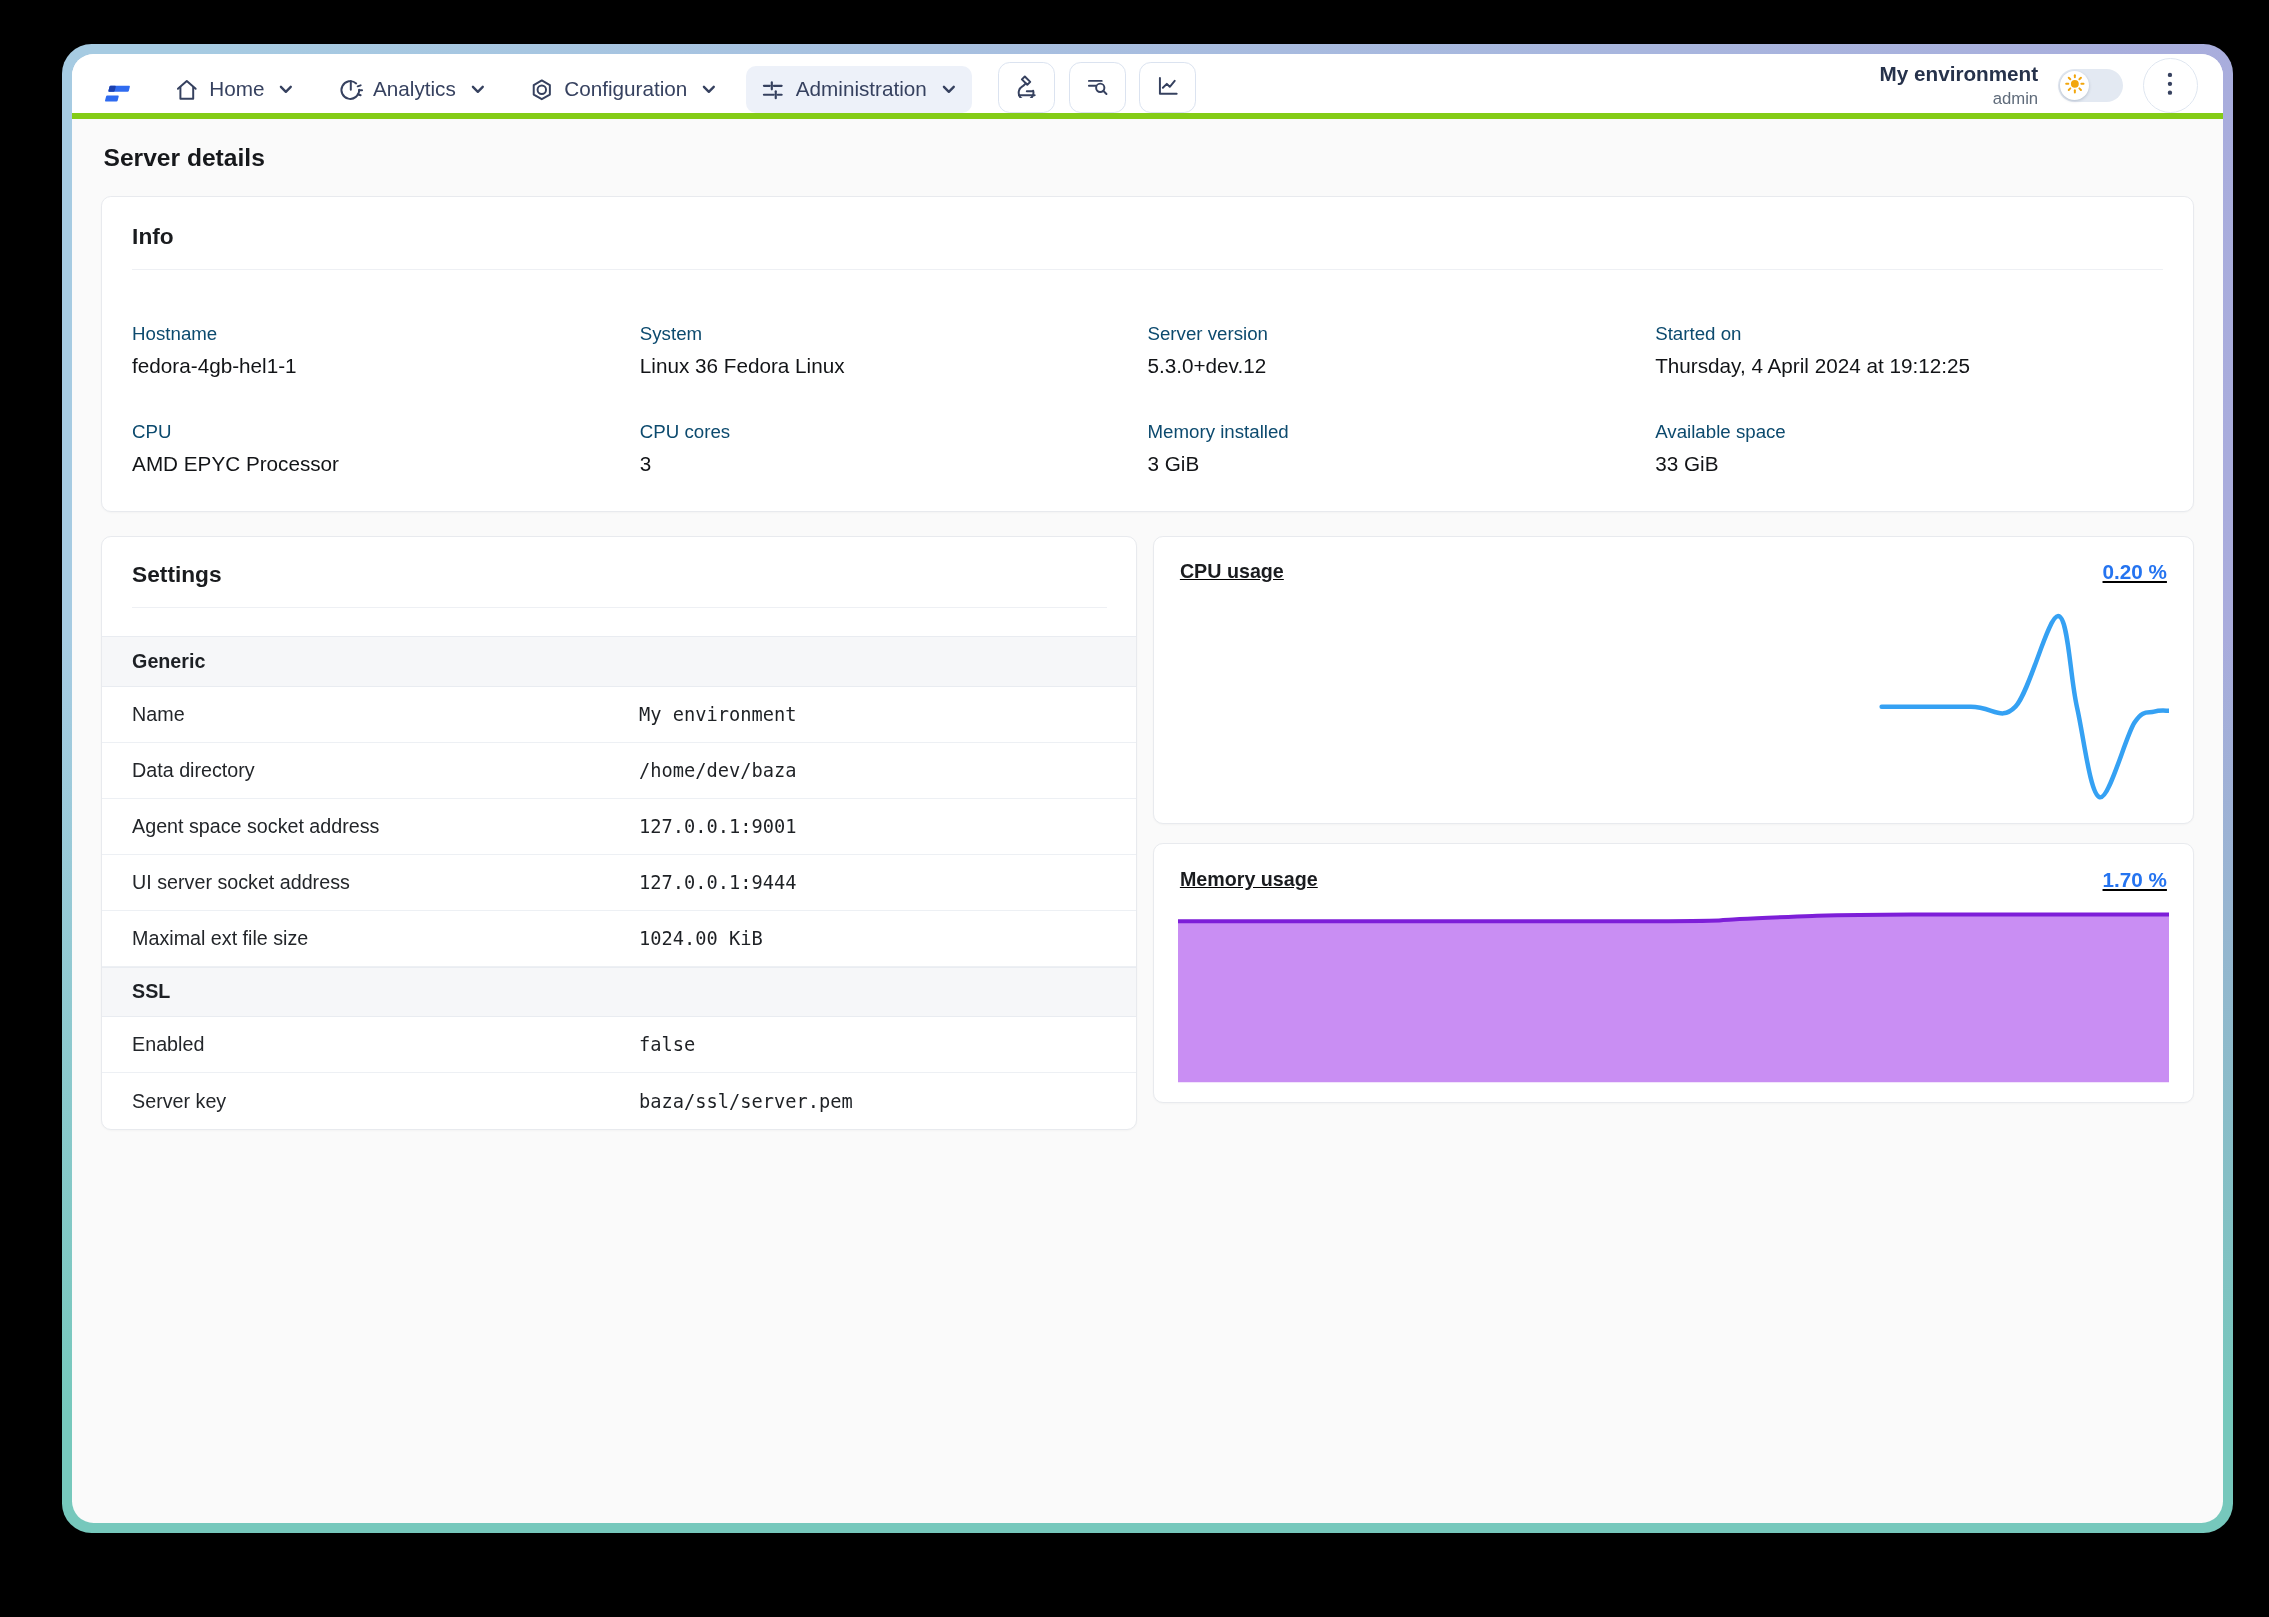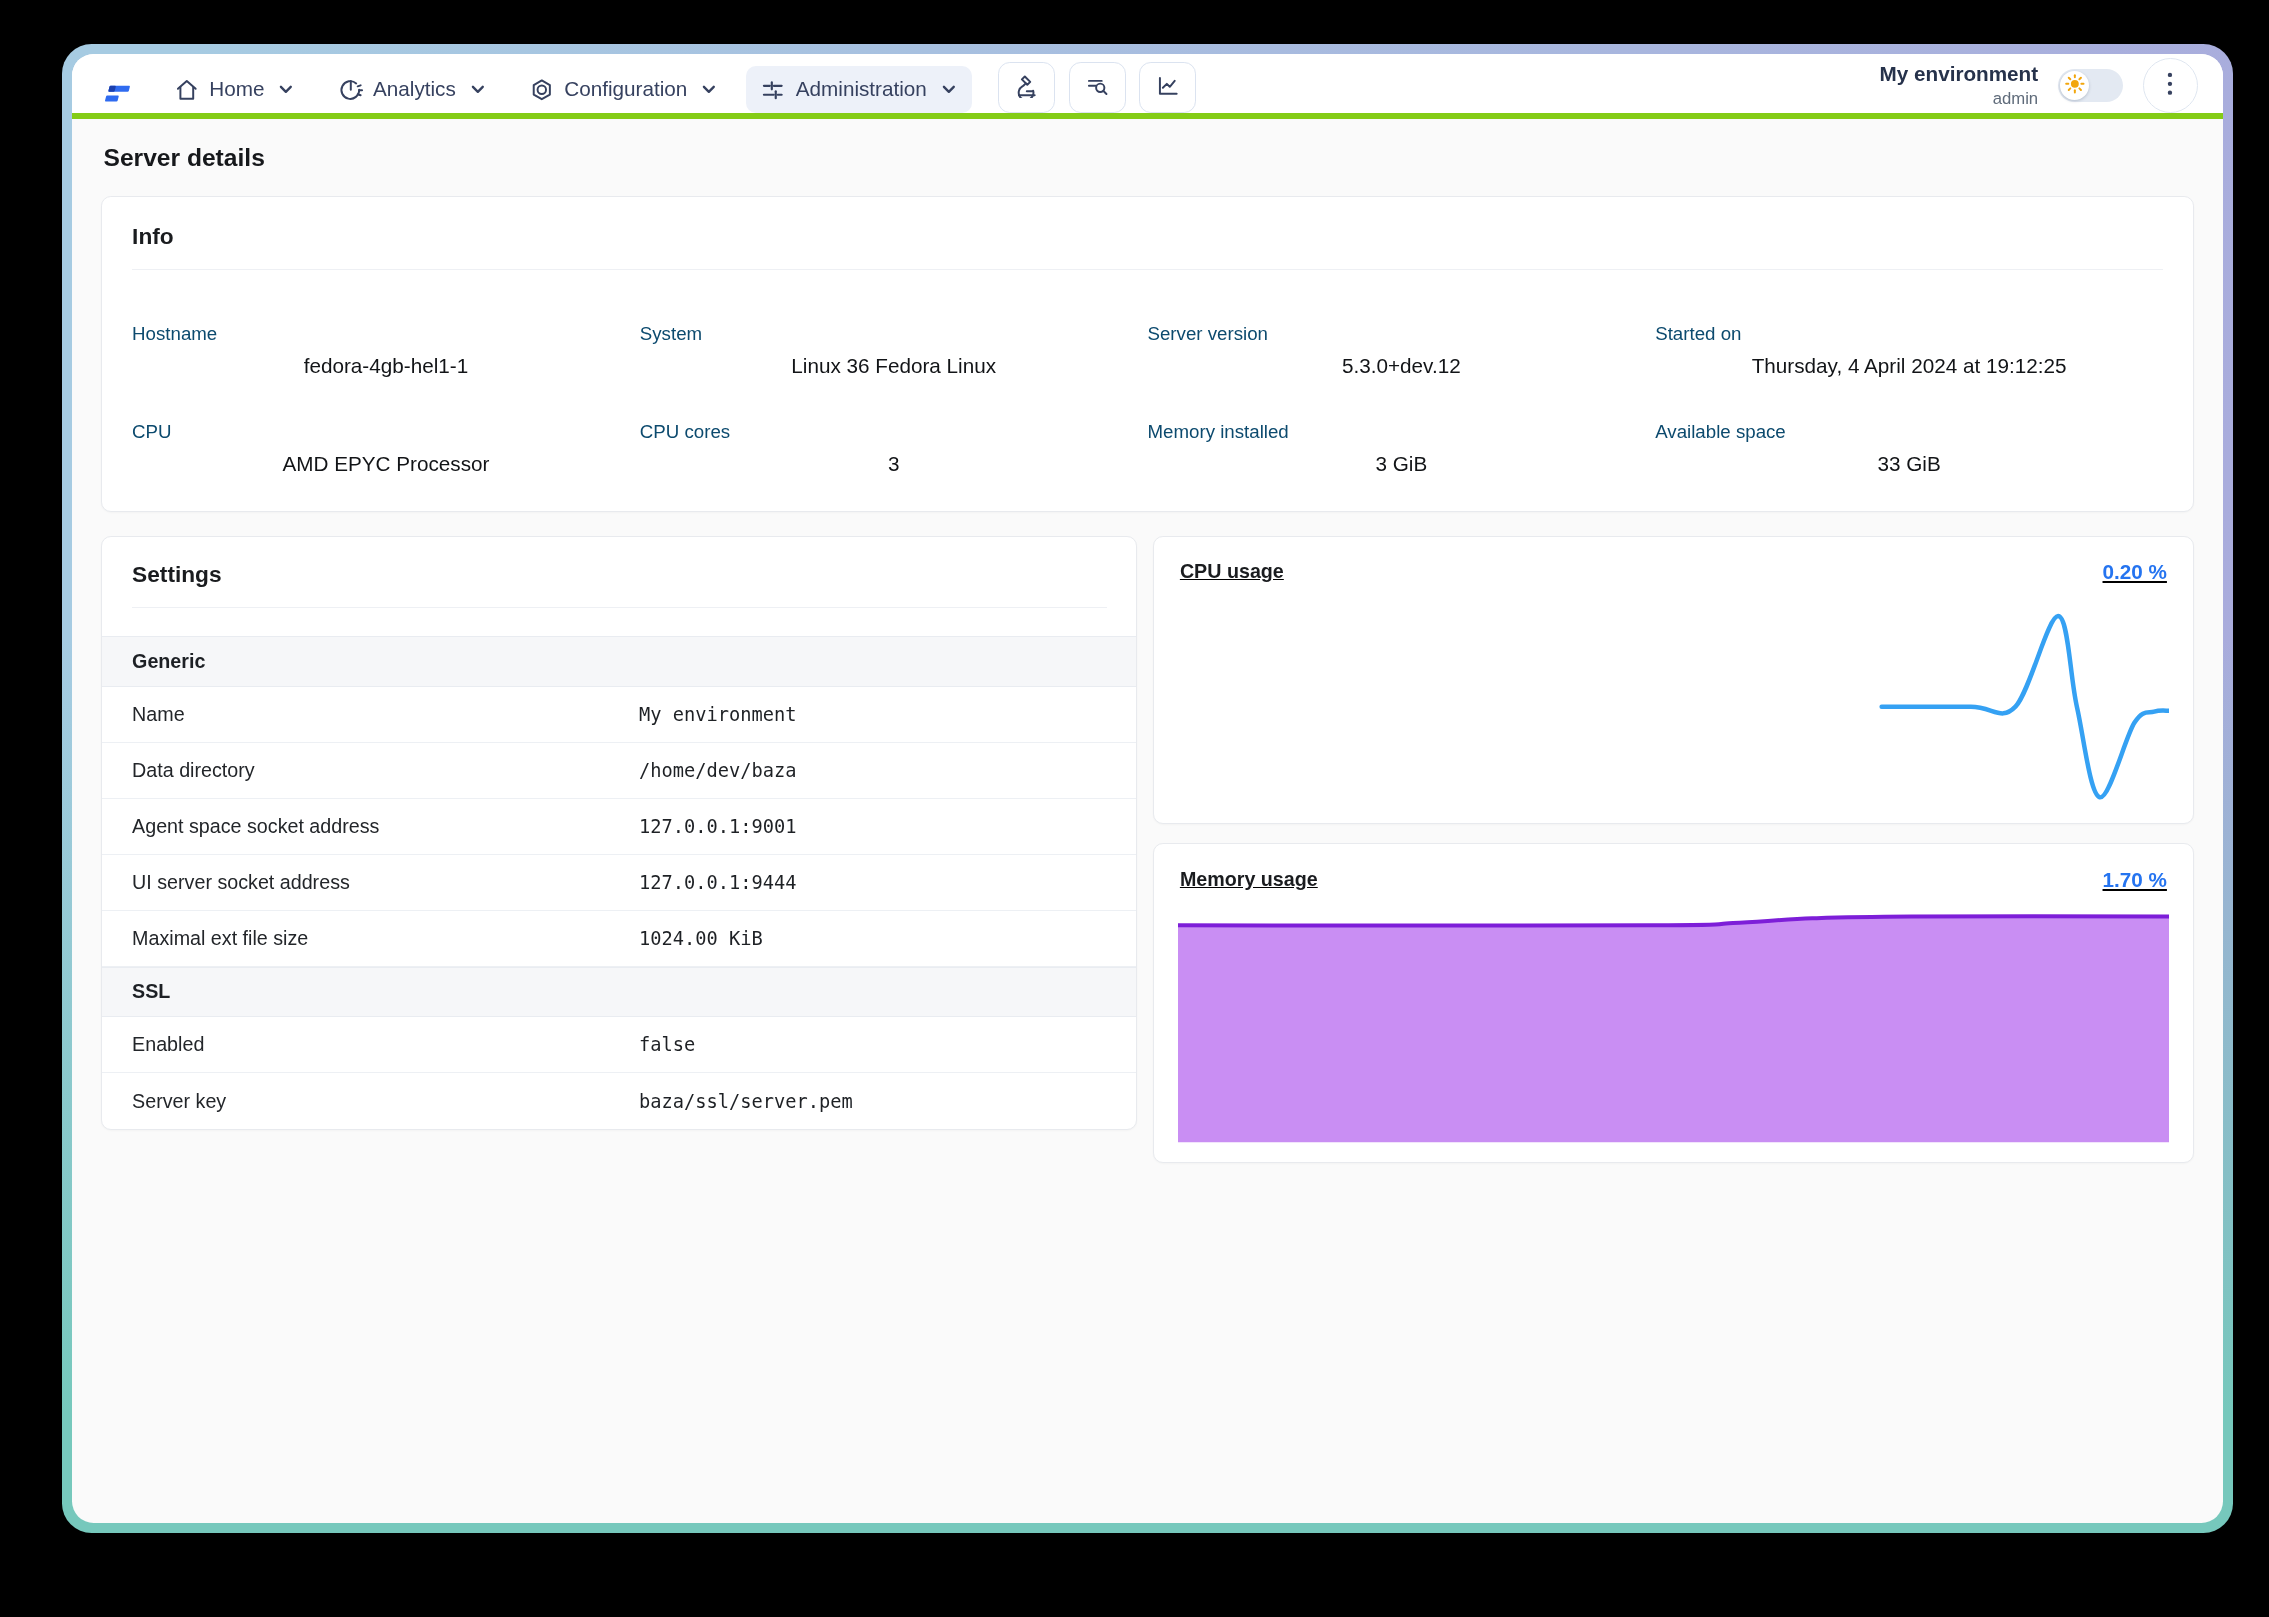--- a/index.html
+++ b/index.html
@@ -36,39 +36,39 @@
   .main { flex:1; padding:19.7px 29.6px; overflow:hidden; }
   .page-title { font-size:24.6px; font-weight:700; color:#16181b; margin:5.9px 0 23.6px 2px; }
 
   .card { background:#fff; border:1px solid #e8eaee; border-radius:9.9px; box-shadow:0 1px 2px rgba(20,30,40,.03); }
 
   .info-card { padding:25.6px 29.6px 35px; }
   .card-title { font-size:22.7px; font-weight:700; color:#1a1c1f; }
   .card-divider { height:1px; background:#eef0f4; margin-top:19.7px; }
   .info-grid { display:grid; grid-template-columns:repeat(4,1fr); row-gap:43px; margin-top:53px; }
   .info-label { font-size:18.7px; color:#0c4a6e; }
-  .info-value { font-size:20.7px; color:#121417; margin-top:8.9px;text-align:center; }
+  .info-value { font-size:20.7px; color:#121417; margin-top:8.9px; }
 
   .columns { display:flex; gap:15.8px; margin-top:23.6px; align-items:flex-start; }
 
   
   .settings-card { flex:0 0 1036px; padding-top:24px; overflow:hidden; }
   .settings-head { padding:0 29.6px; }
   .settings-table { margin-top:27.6px; }
   .section-row { background:#f6f7f9; border-top:1px solid #e9ecf1; border-bottom:1px solid #e9ecf1; padding:12.8px 29.6px; font-size:19.7px; font-weight:700; color:#1d2025; }
   .setting-row { display:flex; align-items:center; padding:15.8px 29.6px; border-bottom:1px solid #edf0f4; min-height:56px; }
   .setting-row:last-child { border-bottom:none; }
   .setting-label { width:52%; font-size:19.7px; color:#23262a; }
   .setting-value { font-family:"DejaVu Sans Mono", monospace; font-size:18.7px; color:#1e2125; }
 
   
   .charts-col { flex:1; display:flex; flex-direction:column; gap:19.7px;text-decoration:underline; }
   .chart-card { position:relative; padding:23.6px 25.6px 21.7px; }
   .cpu-card { height:288px; }
-  .mem-card { height:320px; }
+  .mem-card { height:260px; }
   .chart-head { display:flex; justify-content:space-between; align-items:flex-start; }
   .chart-title { font-size:19.7px; font-weight:700; color:#1a1c1f; }
   .chart-value { font-size:20.7px; font-weight:700; color:#2574f0;margin-left:14px; }
   .chart-area { position:absolute; left:23.6px; right:23.6px; top:65px; bottom:19.7px; }
   .chart-area svg { width:100%; height:100%; display:block; }
 </style>
 </head>
 <body>
 
 <div class="window">

